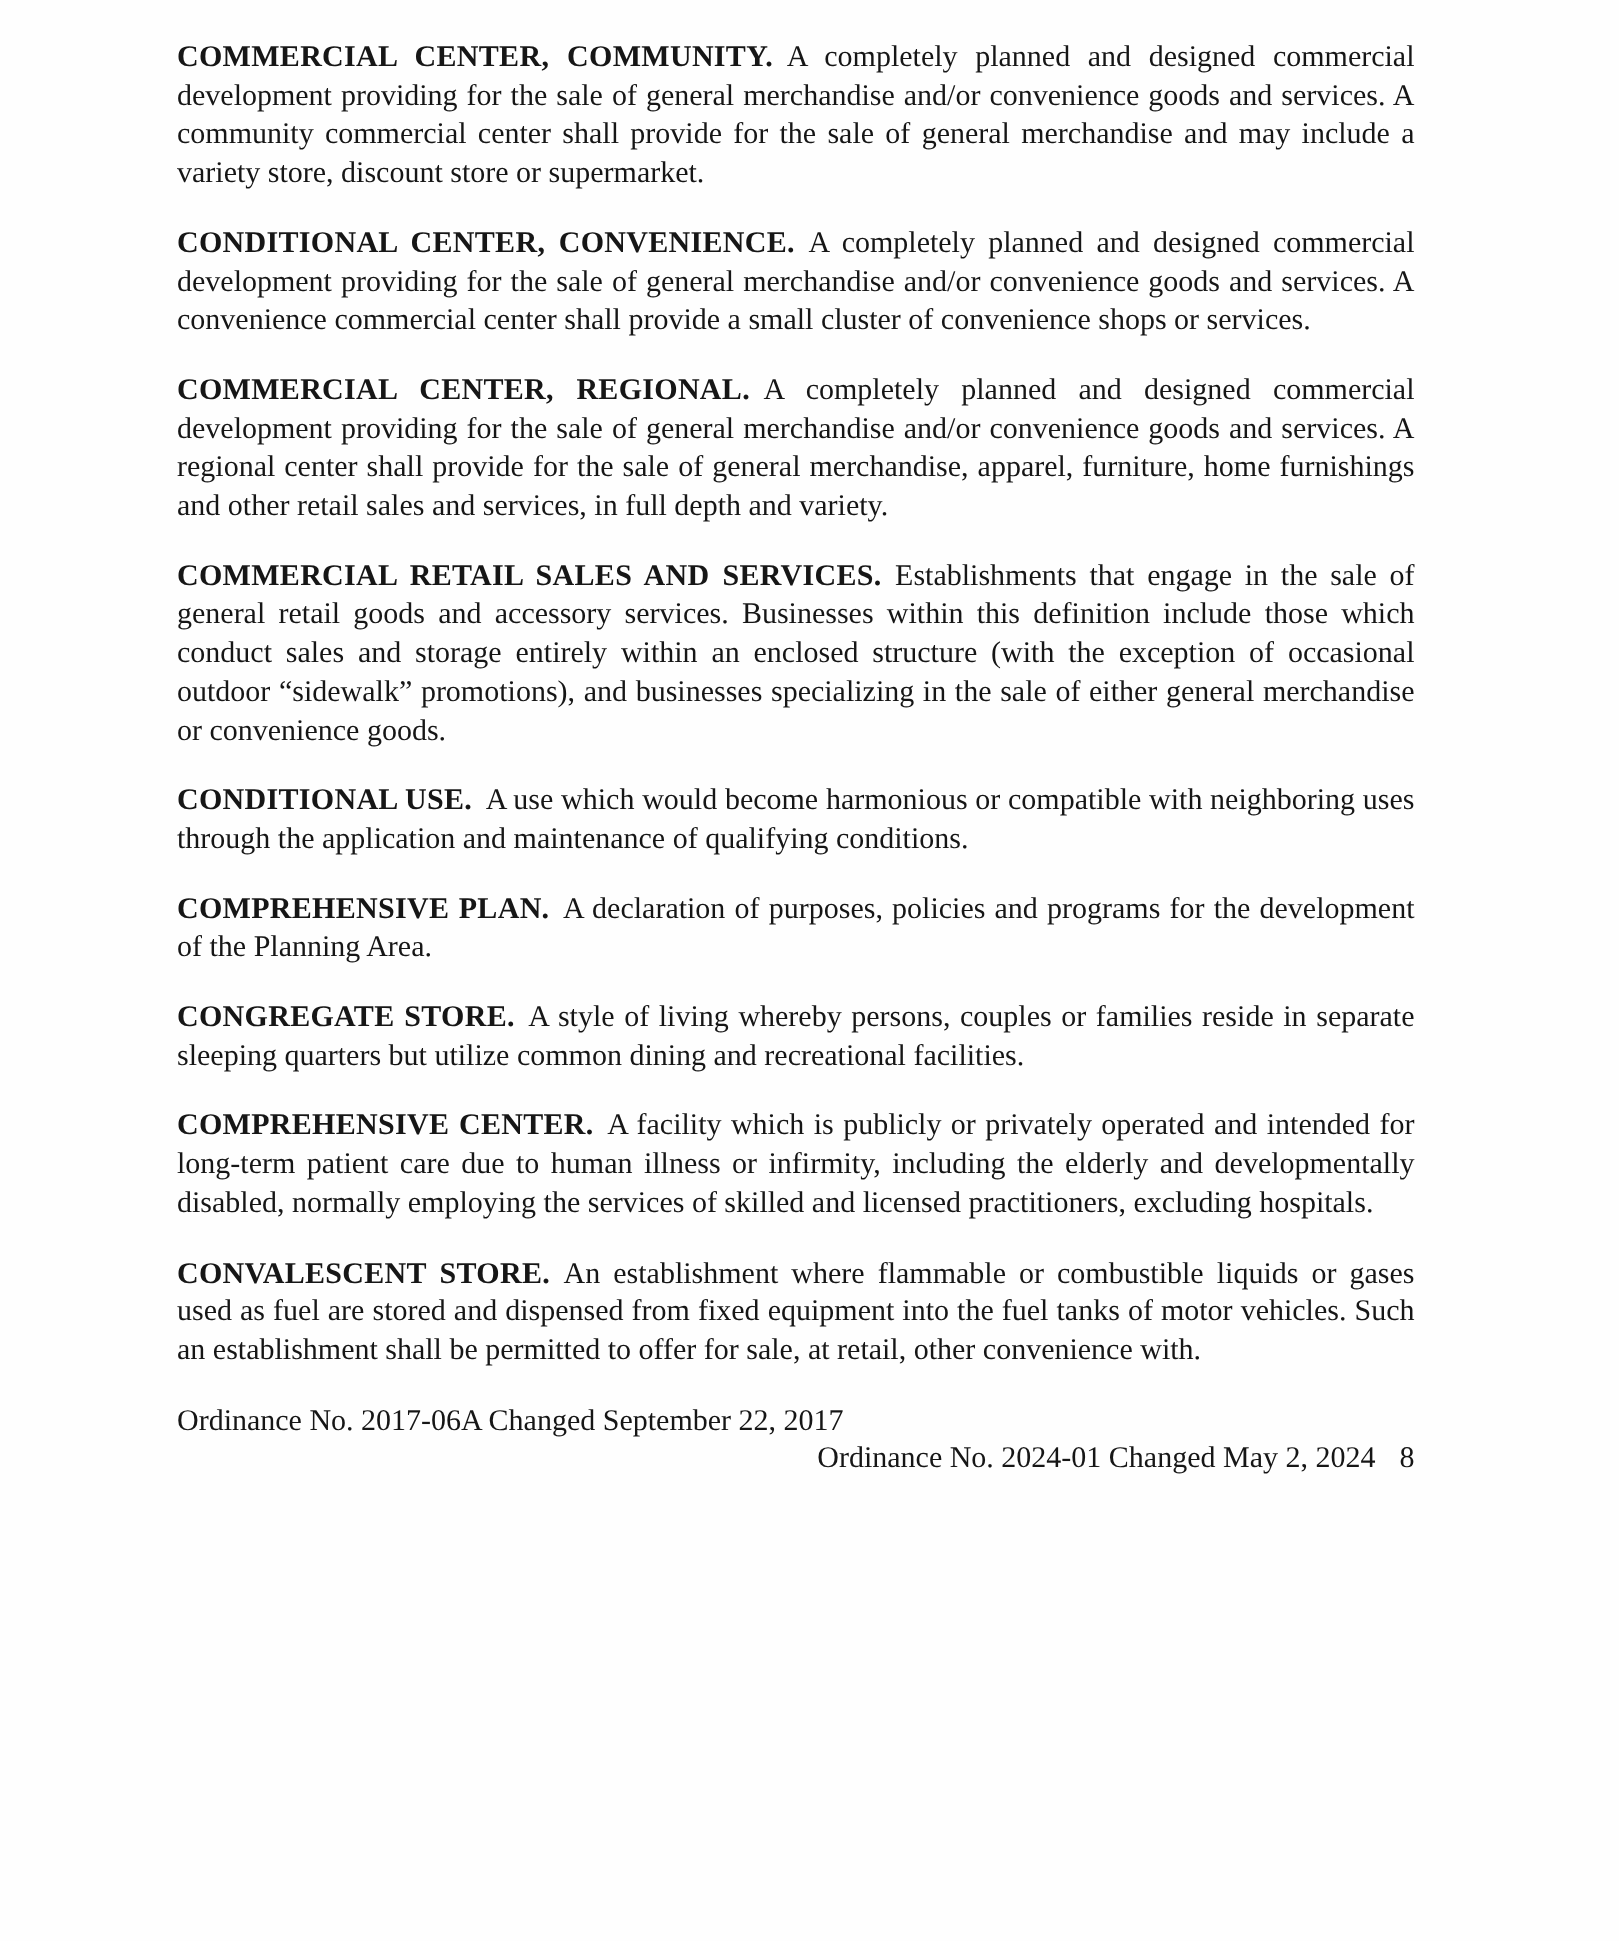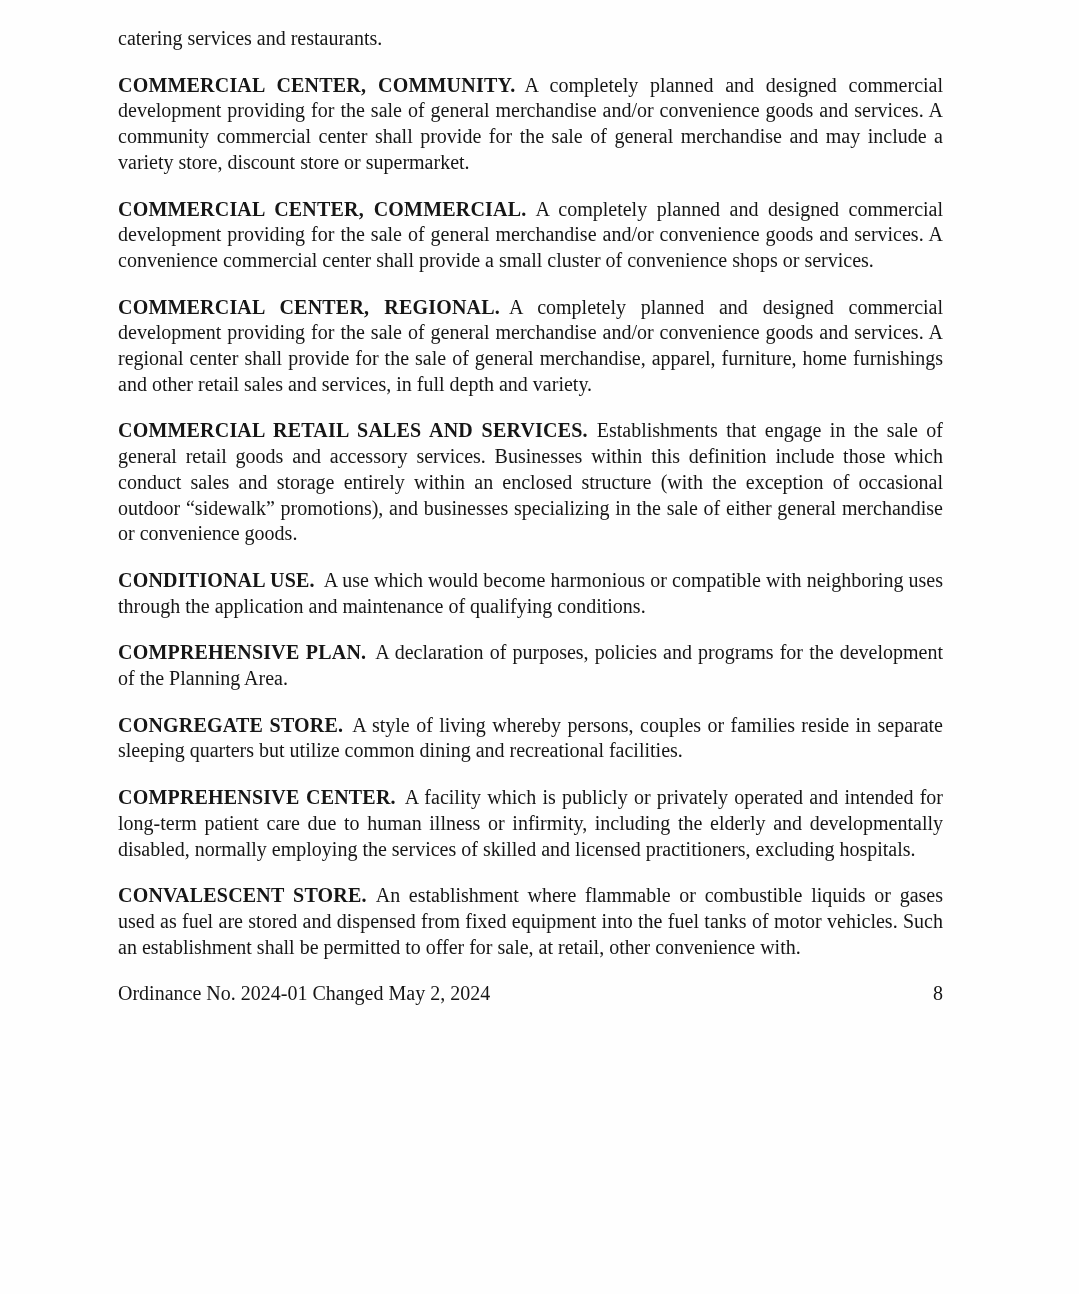--- a/index.html
+++ b/index.html
@@ -36,54 +36,55 @@
   }
   .footer {
     margin-top: 0;
   }
   .footer-line {
     margin: 0;
     text-align: left;
   }
   .footer-line2 {
     display: flex;
-    justify-content: space-between;
+    justify-content: flex-end;
     align-items: baseline;
+    gap: 16px;
   }
   .page-number {
     text-align: right;
   }
 </style>
 </head>
 <body>
 
 <div class="page">
 
-  <p class="para cont"><span>catering services and restaurants.</span></p>
 
 
   <p class="para"><span class="term">COMMERCIAL CENTER, COMMUNITY.</span><span class="body-text">A completely planned and designed commercial development providing for the sale of general merchandise and/or convenience goods and services.  A community commercial center shall provide for the sale of general merchandise and may include a variety store, discount store or supermarket.</span></p>
 
-  <p class="para"><span class="term">COMMERCIAL CENTER, COMMERCIAL.</span><span class="body-text">A completely planned and designed commercial development providing for the sale of general merchandise and/or convenience goods and services.  A convenience commercial center shall provide a small cluster of convenience shops or services.</span></p>
+  <p class="para"><span class="term">CONDITIONAL CENTER, CONVENIENCE.</span><span class="body-text">A completely planned and designed commercial development providing for the sale of general merchandise and/or convenience goods and services.  A convenience commercial center shall provide a small cluster of convenience shops or services.</span></p>
 
   <p class="para"><span class="term">COMMERCIAL CENTER, REGIONAL.</span><span class="body-text">A completely planned and designed commercial development providing for the sale of general merchandise and/or convenience goods and services.  A regional center shall provide for the sale of general merchandise, apparel, furniture, home furnishings and other retail sales and services, in full depth and variety.</span></p>
 
   <p class="para"><span class="term">COMMERCIAL RETAIL SALES AND SERVICES.</span><span class="body-text">Establishments that engage in the sale of general retail goods and accessory services. Businesses within this definition include those which conduct sales and storage entirely within an enclosed structure (with the exception of occasional outdoor “sidewalk” promotions), and businesses specializing in the sale of either general merchandise or convenience goods.</span></p>
 
   <p class="para"><span class="term">CONDITIONAL USE.</span><span class="body-text">A use which would become harmonious or compatible with neighboring uses through the application and maintenance of qualifying conditions.</span></p>
 
   <p class="para"><span class="term">COMPREHENSIVE PLAN.</span><span class="body-text">A declaration of purposes, policies and programs for the development of the Planning Area.</span></p>
 
 
   <p class="para"><span class="term">CONGREGATE STORE.</span><span class="body-text">A style of living whereby persons, couples or families reside in separate sleeping quarters but utilize common dining and recreational facilities.</span></p>
 
   <p class="para"><span class="term">COMPREHENSIVE CENTER.</span><span class="body-text">A facility which is publicly or privately operated and intended for long-term patient care due to human illness or infirmity, including the elderly and developmentally disabled, normally employing the services of skilled and licensed practitioners, excluding hospitals.</span></p>
 
   <p class="para"><span class="term">CONVALESCENT STORE.</span><span class="body-text">An establishment where flammable or combustible liquids or gases used as fuel are stored and dispensed from fixed equipment into the fuel tanks of motor vehicles. Such an establishment shall be permitted to offer for sale, at retail, other convenience with.</span></p>
 
   <div class="footer">
+    <p class="footer-line">Ordinance No. 2017-06A Changed September 22, 2017</p>
     <p class="footer-line footer-line2">
       <span>Ordinance No. 2024-01 Changed May 2, 2024</span>
       <span class="page-number">8</span>
     </p>
   </div>
 
 </div>
 
 </body></html>

